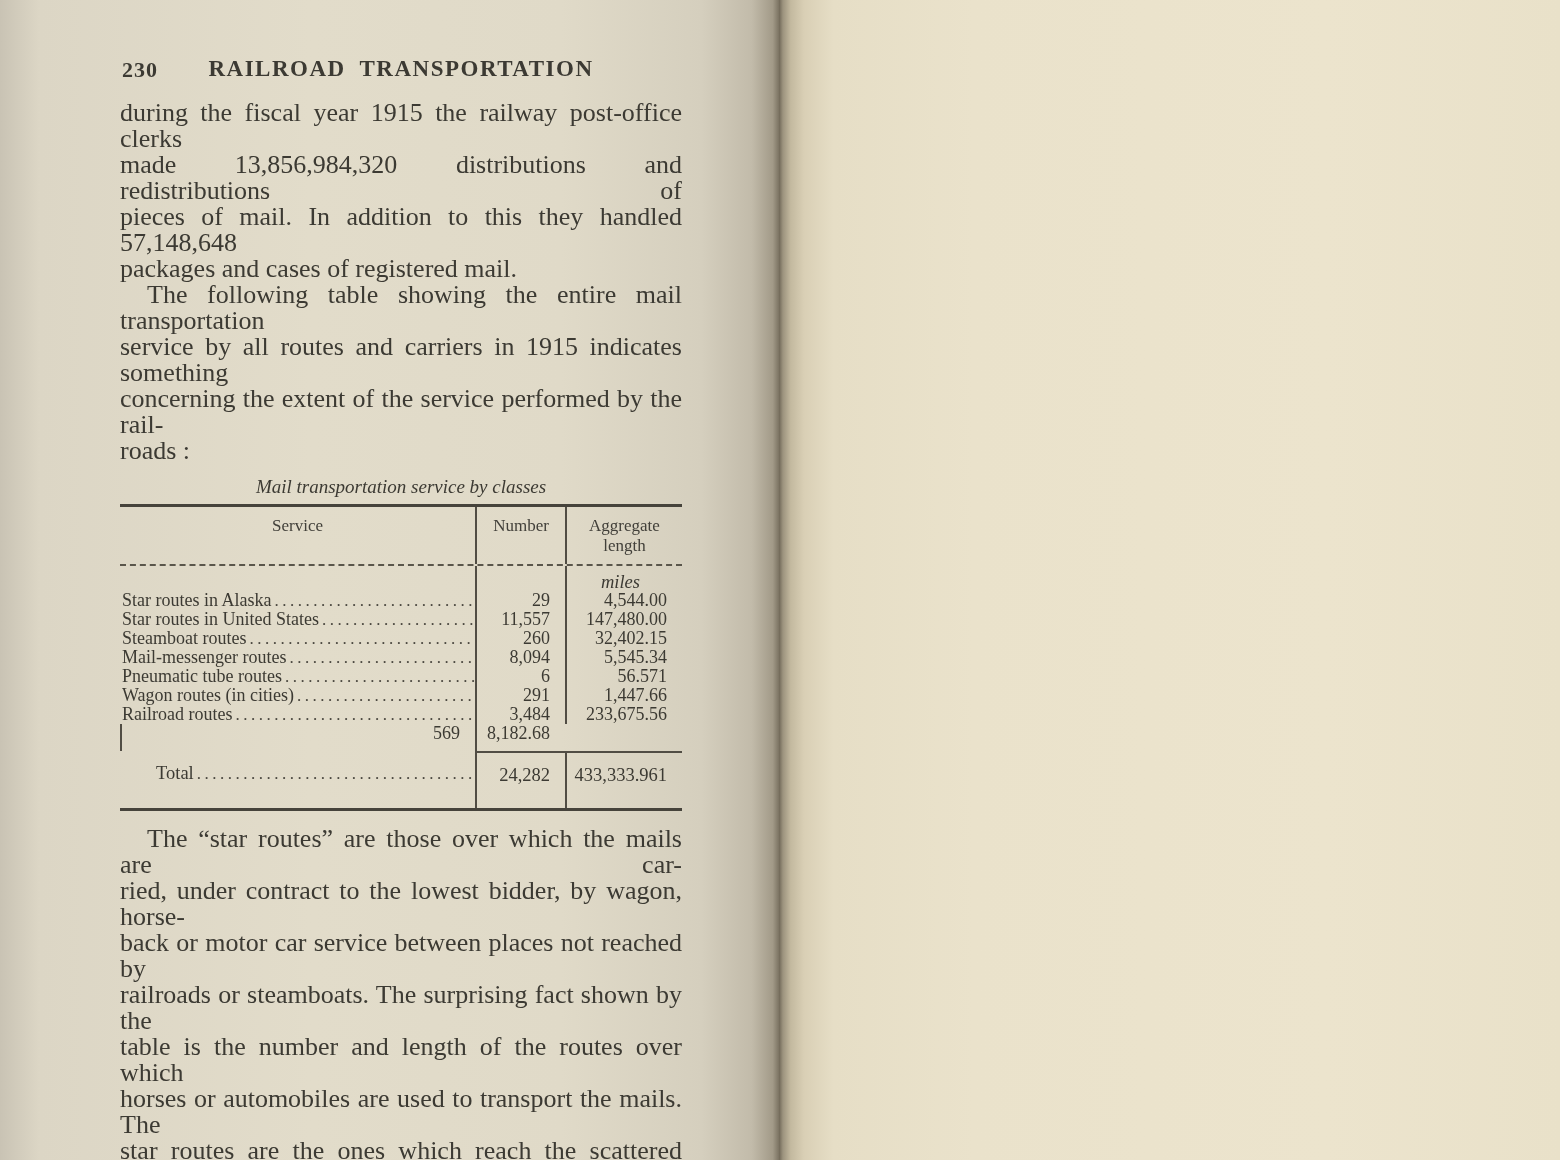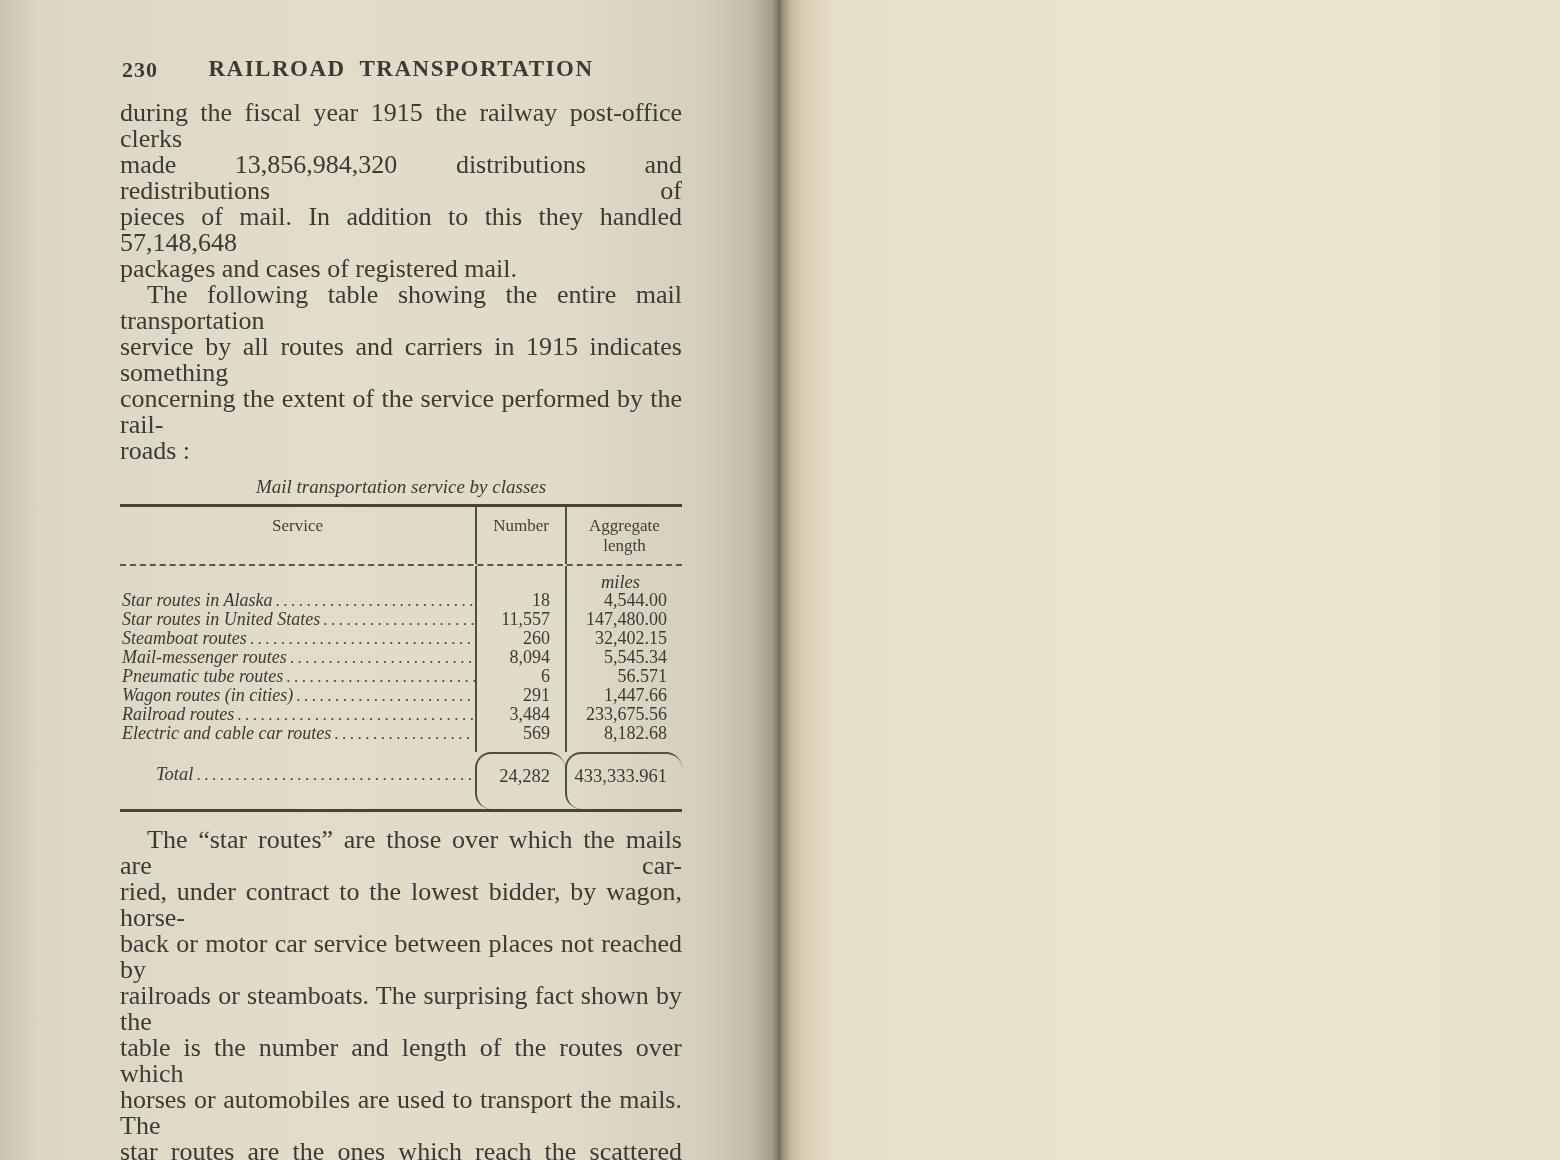--- a/index.html
+++ b/index.html
@@ -37,29 +37,29 @@
   .mtable{margin-top:5px;border-top:3px solid #46433b;border-bottom:3px solid #46433b;}
   .mt-header,.mt-row,.mt-total{display:grid;grid-template-columns:355px 90px 1fr;}
   .mt-c2,.mt-c3{border-left:2px solid #514d44;}
   .mt-header{border-bottom:2px dashed #5a564b;}
   .mt-h{text-align:center;font-size:17px;padding:9px 2px 8px 2px;color:#42403a;}
   .mt-body .mt-row{font-size:18px;line-height:18px;}
   .mt-body .mt-row:first-child > div{padding-top:7px;}
   .mt-body .mt-row:last-child > div{padding-bottom:9px;}
   .mt-miles{font-style:italic;text-align:center;font-size:18.5px;padding-right:8px;}
   .mt-svc{display:flex;overflow:hidden;padding-left:2px;}
-  .svc-label{white-space:nowrap;font-style:italic;}
+  .svc-label{white-space:nowrap;}
   .leader{flex:1;overflow:hidden;white-space:nowrap;color:#4a473f;}
   .leader::after{
     content:"......................................................................";
     letter-spacing:3.5px;margin-left:3px;font-size:17px;
   }
   .mt-num,.mt-len{text-align:right;padding-right:15px;}
   .mt-total > div{padding-top:13px;padding-bottom:24px;font-size:18.5px;line-height:18px;}
-  .mt-total .mt-c2,.mt-total .mt-c3{border-top:2px solid #514d44;border-radius:16px;}
+  .mt-total .mt-c2,.mt-total .mt-c3{border-top:2px solid #514d44;}
   .mt-total .mt-c1{padding-left:36px;display:flex;overflow:hidden;padding-right:0;}
   .after-table{margin-top:15px;}
 </style>
 </head>
 <body>
 
 <div class="spread">
 
   <div class="page page-left">
     <div class="lp-head">
@@ -96,21 +96,21 @@
             <div class="mt-c1"></div>
             <div class="mt-c2"></div>
             <div class="mt-c3 mt-miles">miles</div>
           </div>
 
           <div class="mt-row">
             <div class="mt-c1 mt-svc">
                 <span class="svc-label">Star routes in Alaska</span>
                 <span class="leader"></span>
               </div>
-            <div class="mt-c2 mt-num">18</div>
+            <div class="mt-c2 mt-num">29</div>
             <div class="mt-c3 mt-len">4,544.00</div>
           </div>
           <div class="mt-row">
             <div class="mt-c1 mt-svc">
                 <span class="svc-label">Star routes in United States</span>
                 <span class="leader"></span>
               </div>
             <div class="mt-c2 mt-num">11,557</div>
             <div class="mt-c3 mt-len">147,480.00</div>
           </div>
@@ -148,24 +148,20 @@
           </div>
           <div class="mt-row">
             <div class="mt-c1 mt-svc">
                 <span class="svc-label">Railroad routes</span>
                 <span class="leader"></span>
               </div>
             <div class="mt-c2 mt-num">3,484</div>
             <div class="mt-c3 mt-len">233,675.56</div>
           </div>
           <div class="mt-row">
-            <div class="mt-c1 mt-svc">
-                <span class="svc-label">Electric and cable car routes</span>
-                <span class="leader"></span>
-              </div>
             <div class="mt-c2 mt-num">569</div>
             <div class="mt-c3 mt-len">8,182.68</div>
           </div>
         </div>
 
         <div class="mt-total">
           <div class="mt-c1">
               <span class="svc-label">Total</span>
               <span class="leader"></span>
             </div>

